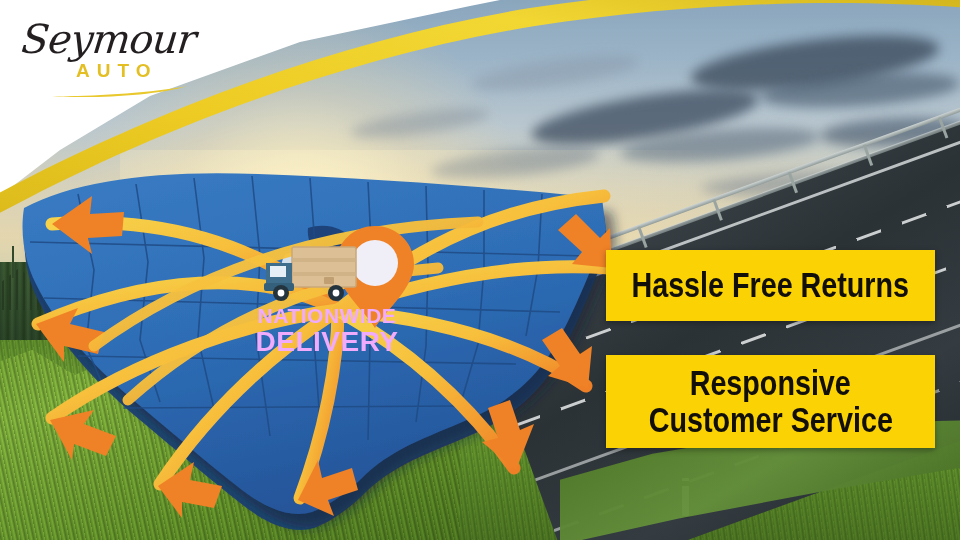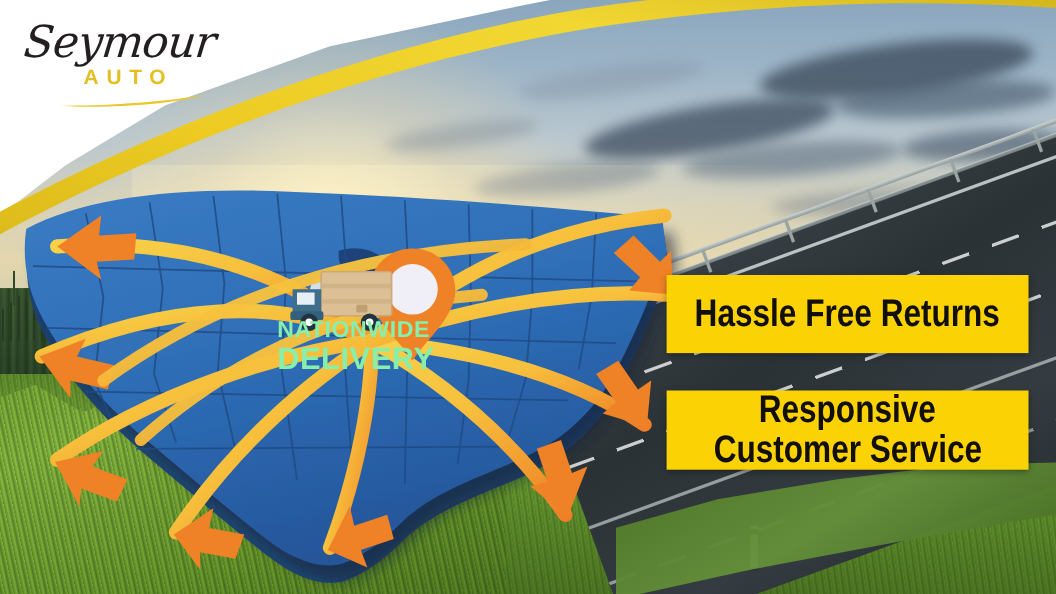--- a/index.html
+++ b/index.html
@@ -152,42 +152,42 @@
     position:absolute;left:28px;top:70px;width:140px;height:12px;
   }
 
   
   .mapwrap{position:absolute;left:8px;top:150px;width:620px;height:360px;}
   .mapwrap svg{display:block;overflow:visible;}
 
   
   .truck{position:absolute;left:262px;top:243px;width:100px;height:62px;}
   .nationwide{
-    position:absolute;left:252px;top:289px;width:150px;text-align:left;
+    position:absolute;left:252px;top:305px;width:150px;text-align:center;
     font-family:"Liberation Sans",sans-serif;font-weight:700;
-    color:#86efac;line-height:1.04;letter-spacing:.5px;
+    color:#f0abfc;line-height:1.04;letter-spacing:.5px;
   }
   .nationwide .l1{font-size:21px;display:block;}
   .nationwide .l2{font-size:28px;display:block;}
 
   
   .claim{
     position:absolute;left:606px;background:#fbd304;
     display:flex;flex-direction:column;align-items:center;justify-content:center;
     color:#120f08;text-align:center;
     font-family:"Liberation Sans",sans-serif;font-weight:700;
     box-shadow:0 2px 6px rgba(0,0,0,.35);
   }
   .claim span{
     display:block;line-height:1.03;
     transform:scaleX(.82);transform-origin:center;white-space:nowrap;
   }
   #claim-0{top:119px;width:329px;height:98px;font-size:35px;}
   #claim-1{top:250px;width:329px;height:71px;font-size:35px;}
-  #claim-2{top:355px;width:329px;height:72px;font-size:35px;}
+  #claim-2{top:355px;width:329px;height:93px;font-size:35px;}
 </style>
 </head>
 <body>
 
 <div id="stage">
 
   <div class="photo">
     <div class="sky"></div>
     <div class="cloud cl1"></div>
     <div class="cloud cl2"></div>

